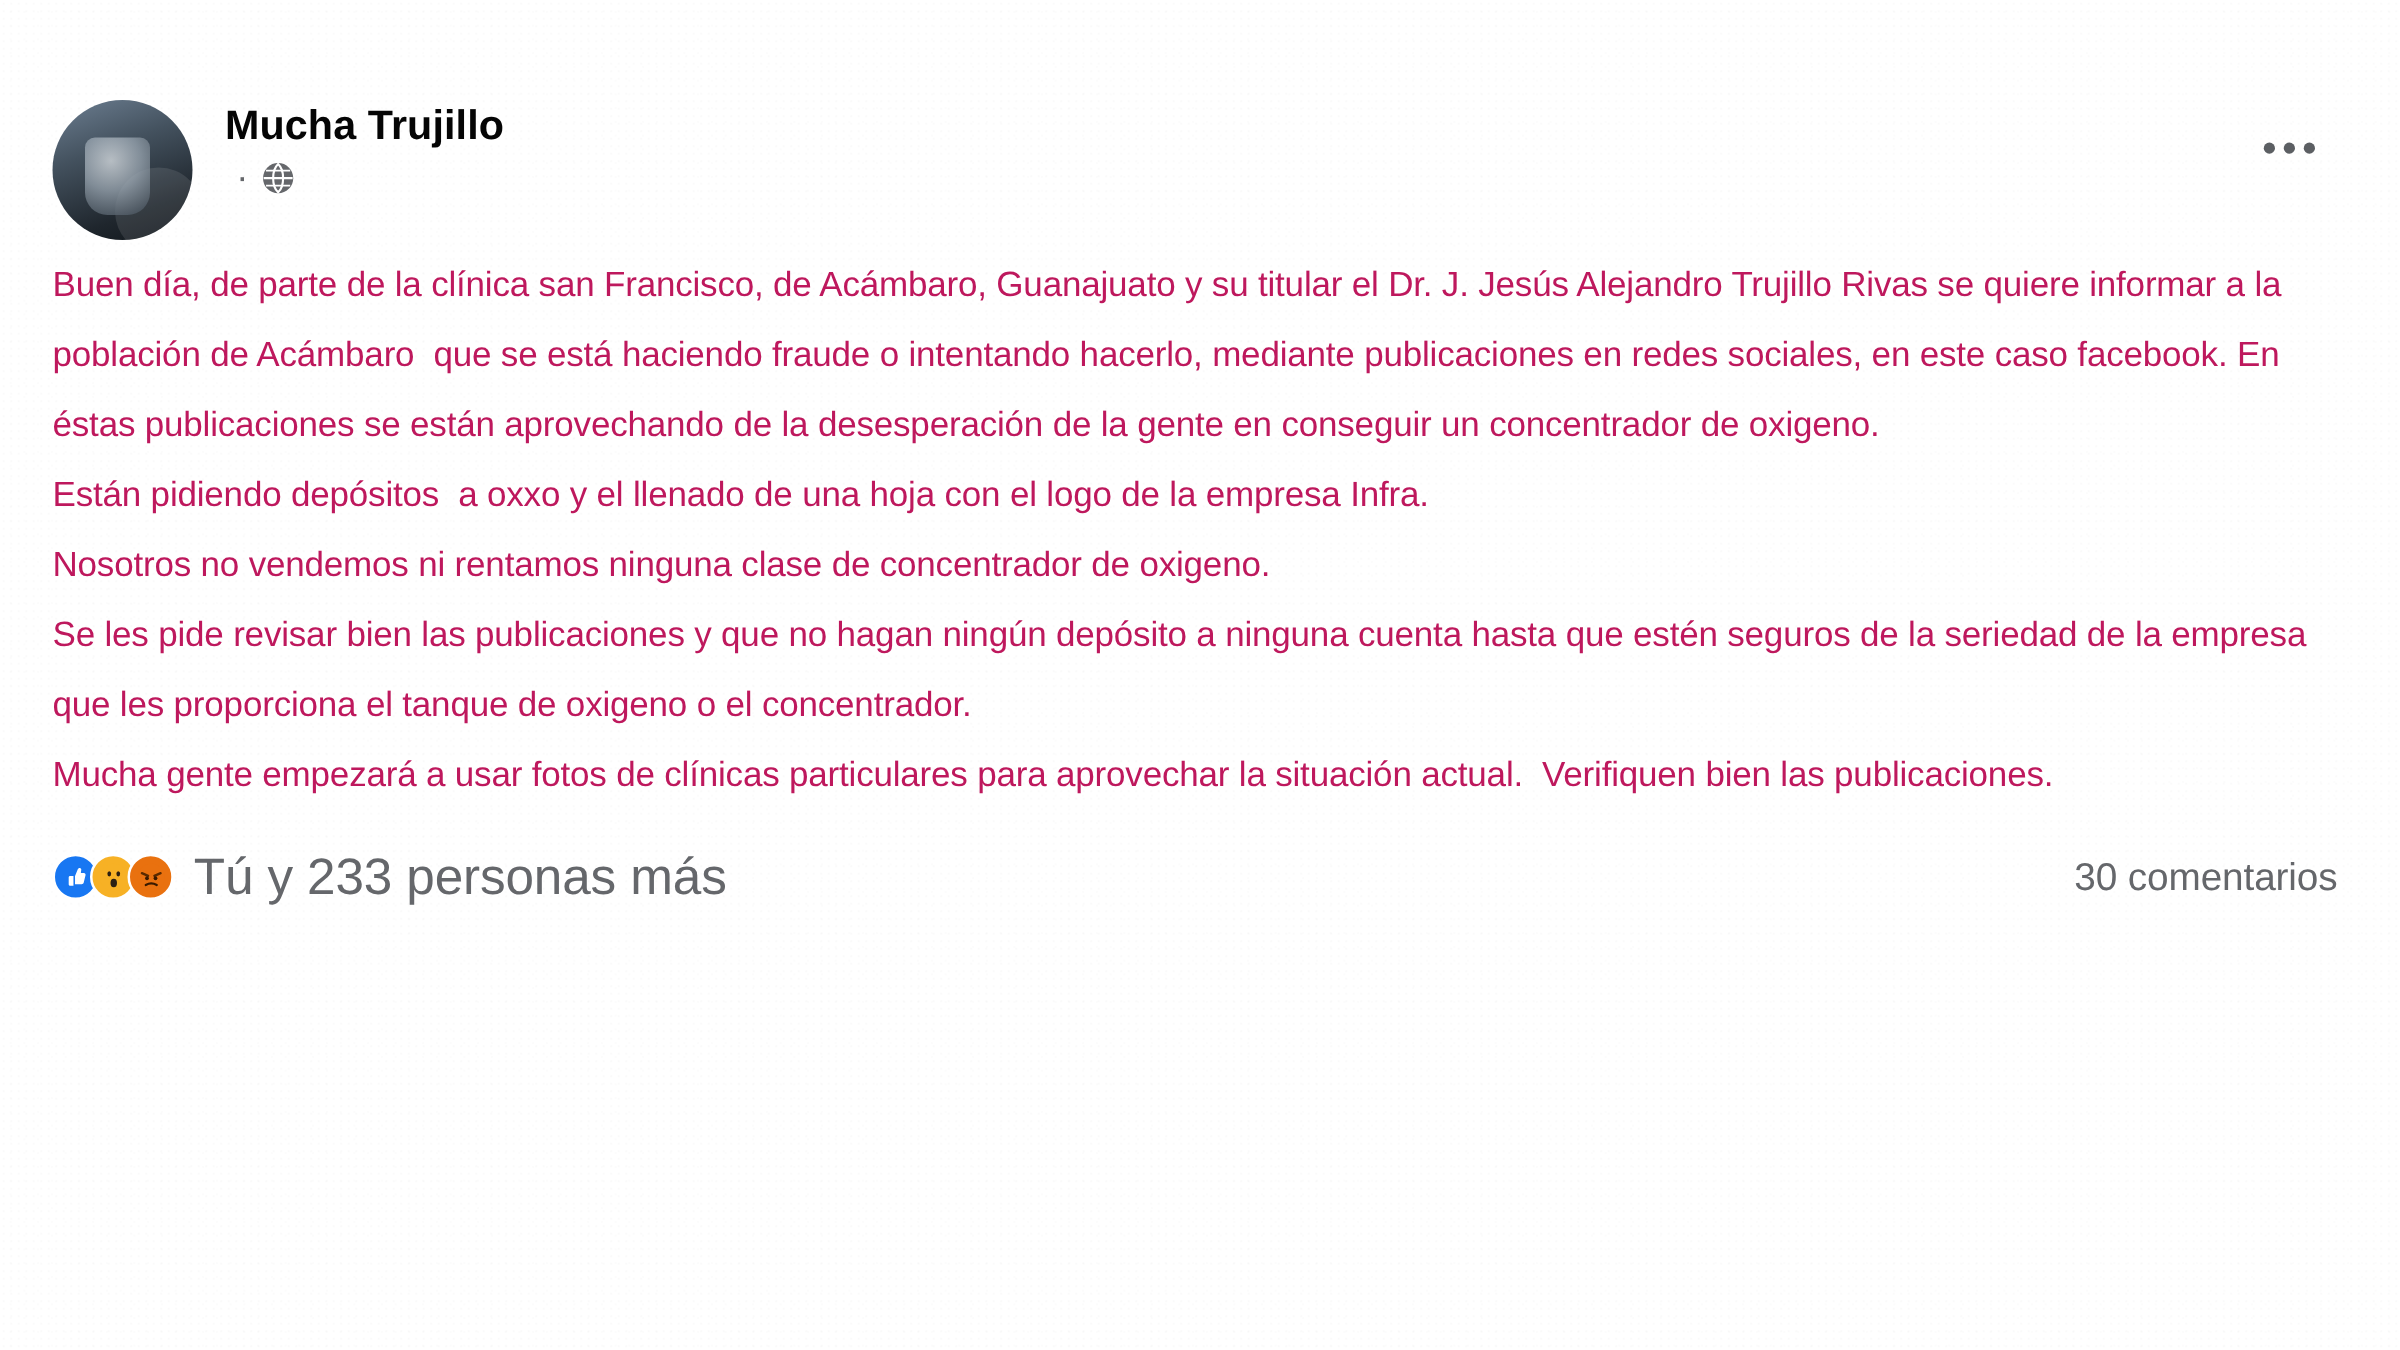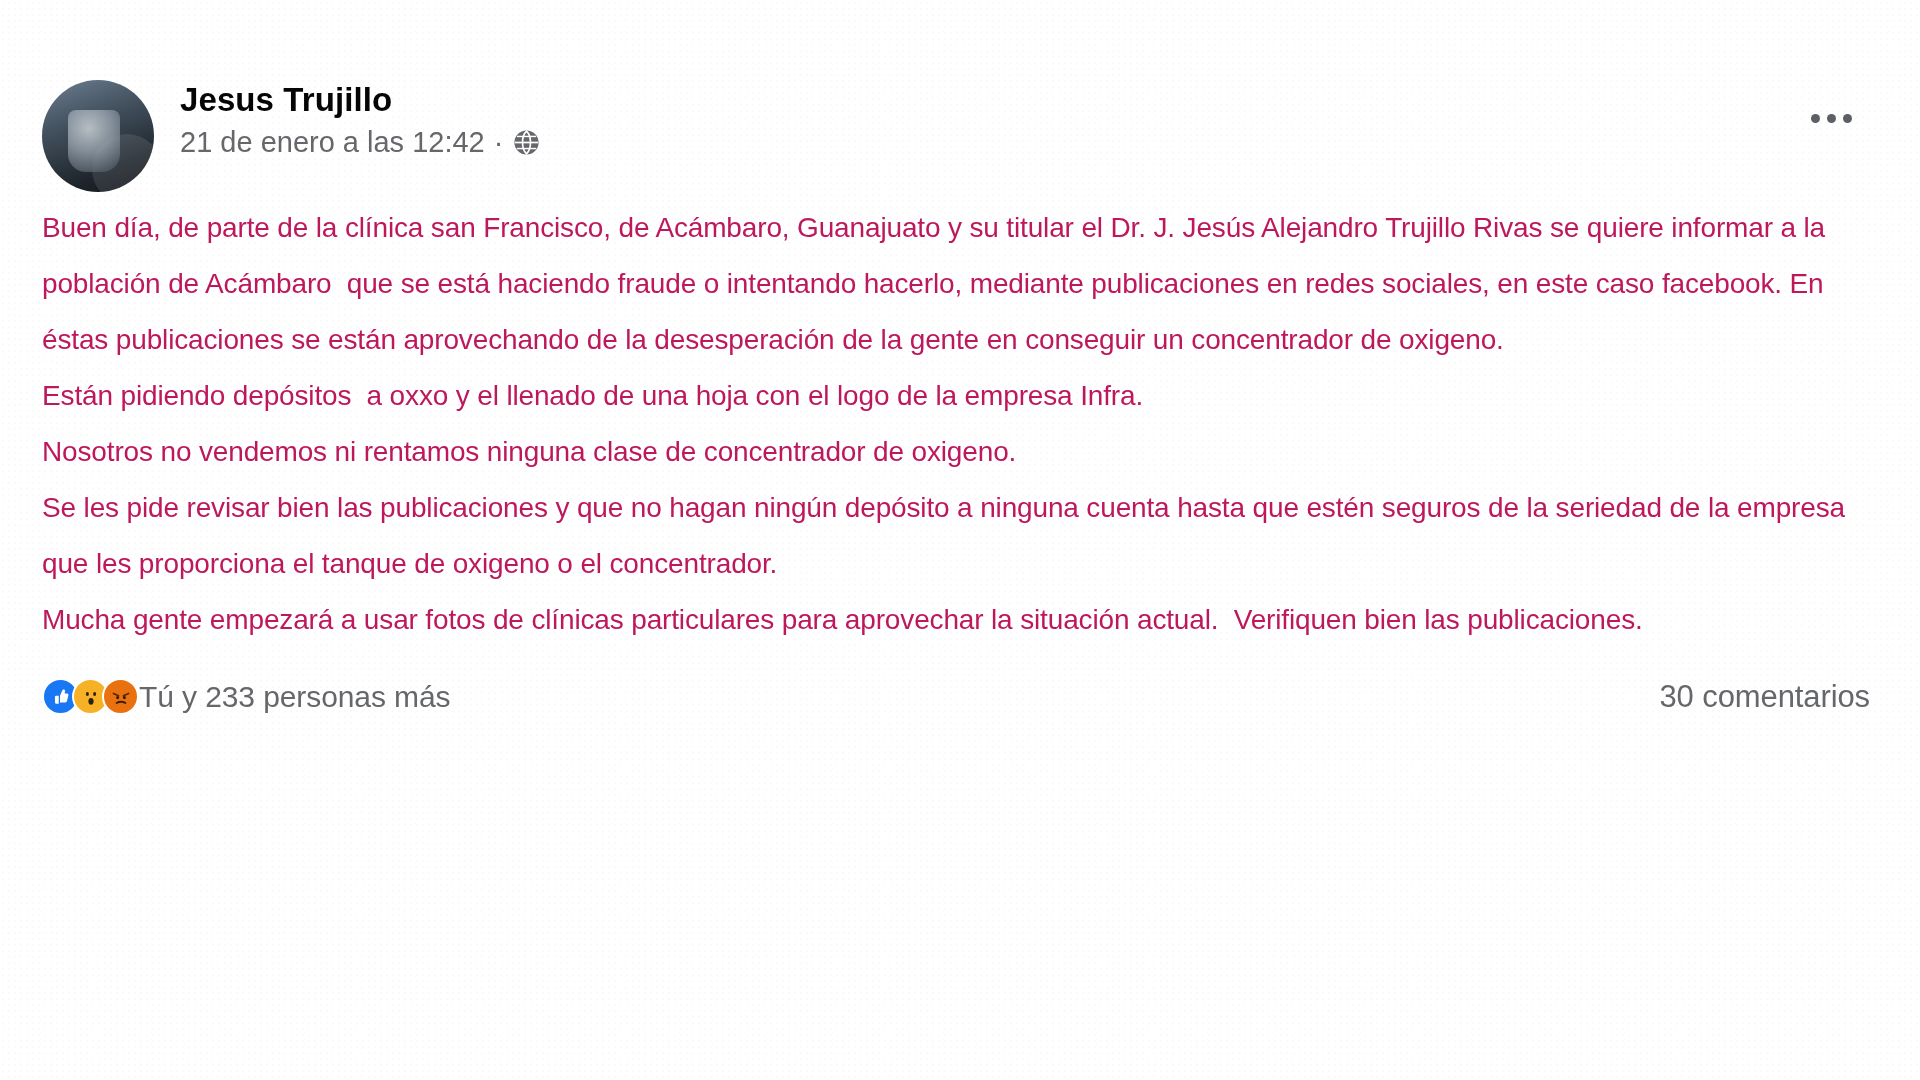--- a/index.html
+++ b/index.html
@@ -162,21 +162,22 @@
     font-size: 21px;
     line-height: 1;
     box-sizing: border-box;
   }
   .reaction + .reaction { margin-left: -7px; }
   .r-like { background: #1877f2; color: #ffffff; }
   .r-wow  { background: #f7b125; color: #5a3c00; font-size: 24px; }
   .r-angry{ background: #e9710f; color: #7a2e00; font-size: 24px; }
 
   .reaction-count {
-    font-size: 30px;
+    margin-left: 16px;
+    font-size: 41px;
     color: #65676b;
     letter-spacing: -0.1px;
   }
 
   .comments-count {
     font-size: 31px;
     color: #65676b;
     letter-spacing: -0.1px;
     padding-right: 8px;
   }
@@ -199,23 +200,22 @@
 <div id="post-card">
   <div class="texture"></div>
 
   <div class="post-inner">
 
     <div class="post-header">
 
       <div class="avatar"></div>
 
       <div class="header-text">
-        <div class="author-name">Jesus Trujillo</div>
+        <div class="author-name">Mucha Trujillo</div>
         <div class="meta-row">
-          <span>21 de enero a las 12:42</span>
           <span class="meta-sep">·</span>
           <span class="globe-icon">
             <svg width="29" height="29" viewBox="0 0 24 24" aria-hidden="true">
               <circle cx="12" cy="12" r="10" fill="#65676b"></circle>
               <path d="M12 2.6c-2.1 2-3.3 5.4-3.3 9.4s1.2 7.4 3.3 9.4c2.1-2 3.3-5.4 3.3-9.4s-1.2-7.4-3.3-9.4z" fill="none" stroke="#ffffff" stroke-width="1.4"></path>
               <line x1="2.4" y1="12" x2="21.6" y2="12" stroke="#ffffff" stroke-width="1.4"></line>
               <line x1="4" y1="7" x2="20" y2="7" stroke="#ffffff" stroke-width="1.2"></line>
               <line x1="4" y1="17" x2="20" y2="17" stroke="#ffffff" stroke-width="1.2"></line>
             </svg>
           </span>

